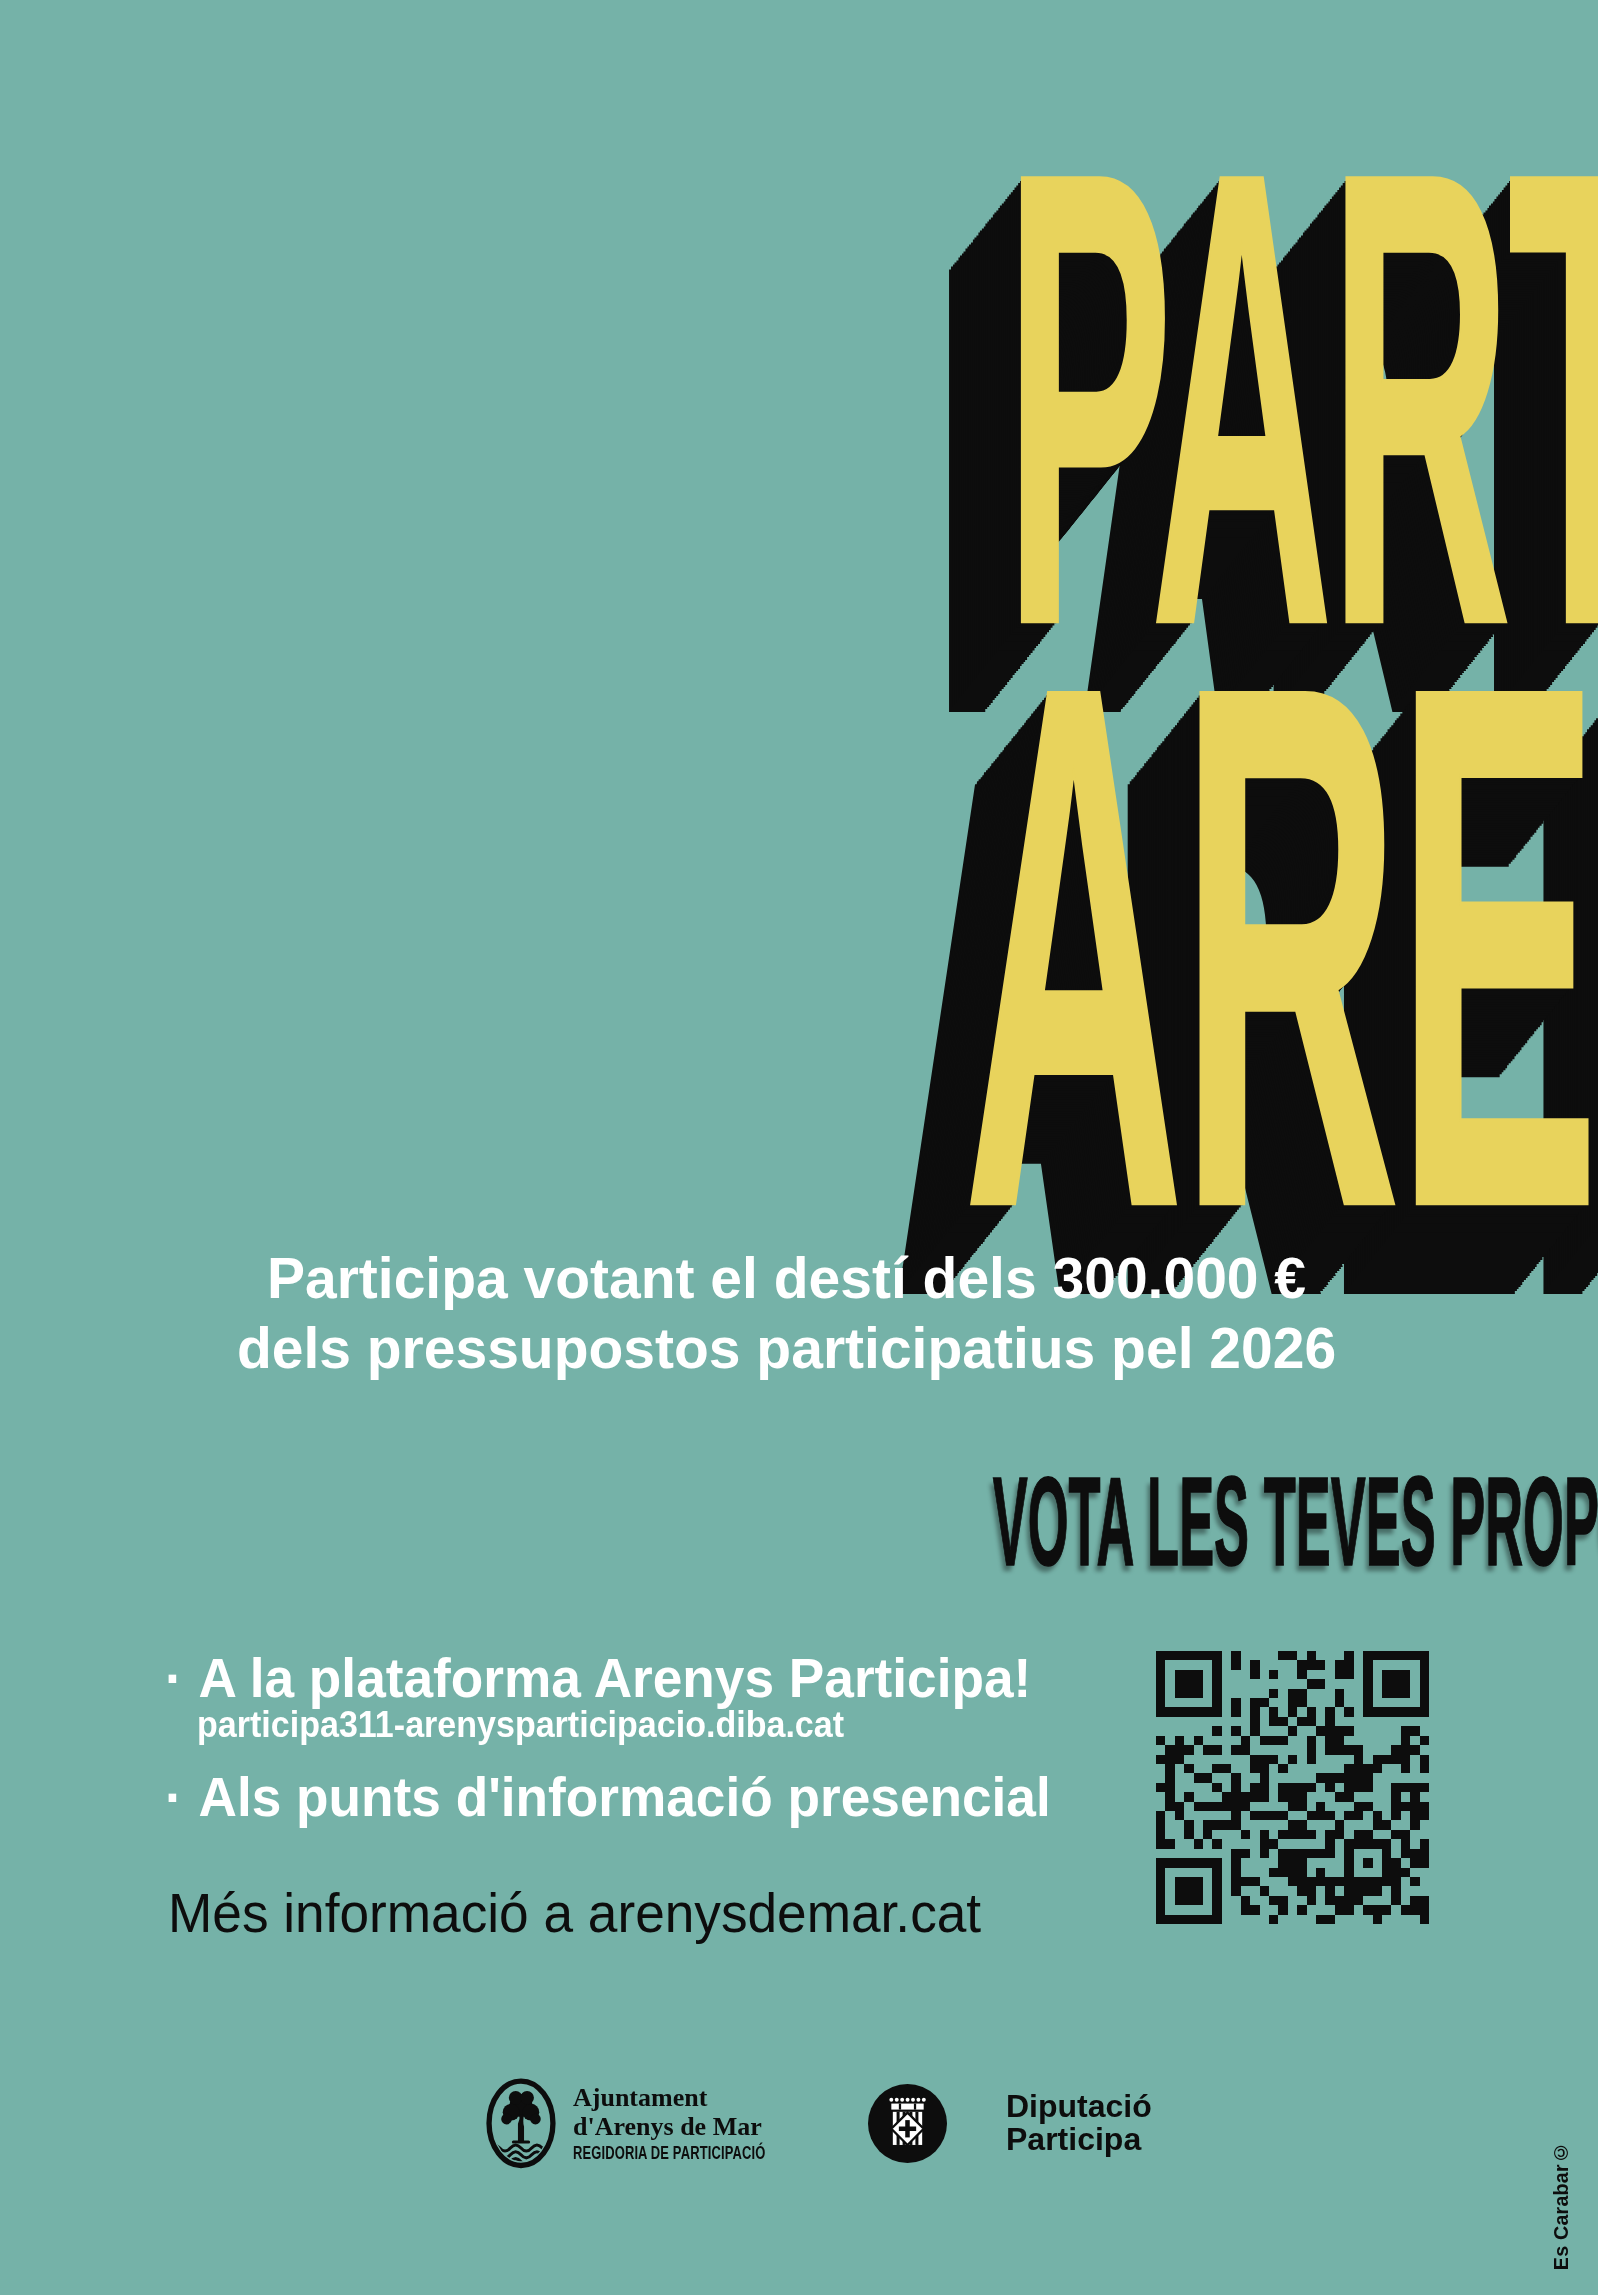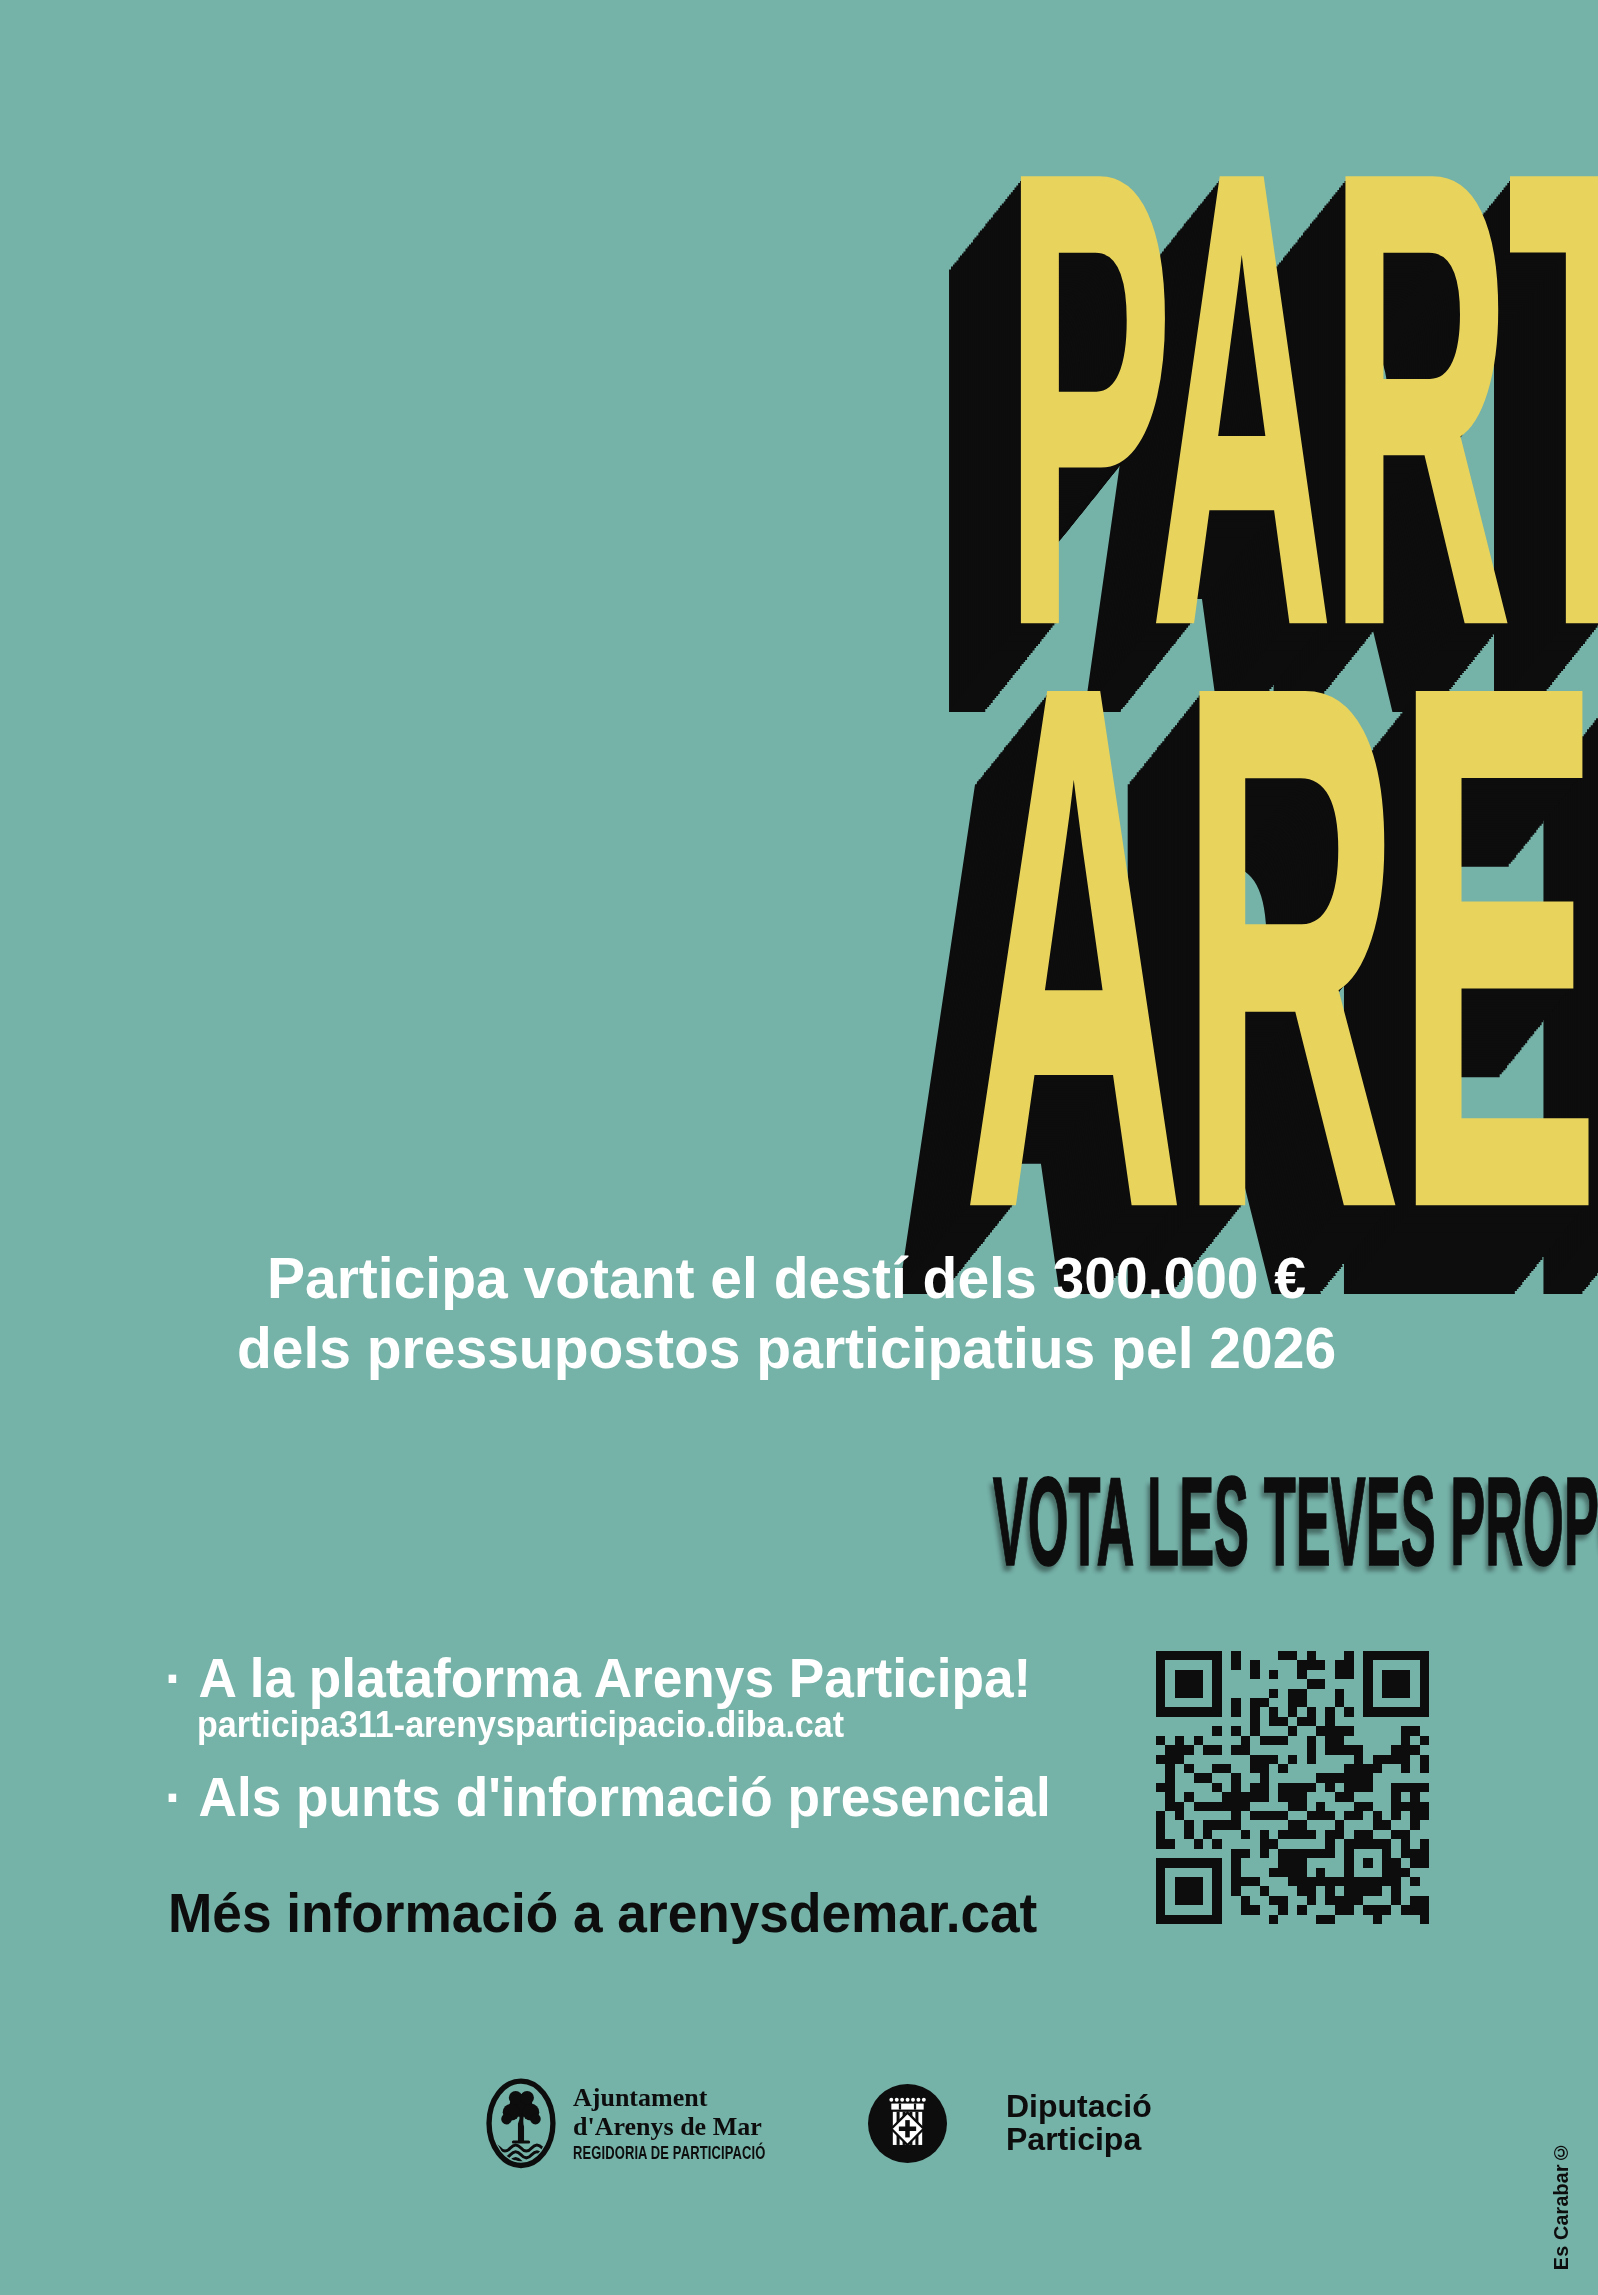--- a/index.html
+++ b/index.html
@@ -28,21 +28,21 @@
     font-weight:700;color:var(--black);}
   .headline span{display:inline-block;white-space:nowrap;transform-origin:50% 50%;
     text-shadow:-6.8px 6px 6.8px rgba(0,0,0,0.38);-webkit-text-stroke:1.5px var(--black);}
   
   .bullet{display:flex;gap:16.6px;color:var(--white);font-weight:700;font-size:56px;line-height:56px;}
   .bullet .inner{display:flex;gap:16.6px;transform-origin:0 50%;white-space:nowrap;}
   .b1{left:165px;top:1650px;}
   .b2{left:165px;top:1769px;}
   .url{left:197px;top:1706px;color:var(--white);font-weight:700;font-size:37px;line-height:38px;}
   .url span{display:inline-block;transform-origin:0 50%;white-space:nowrap;}
-  .more{left:168px;top:1885px;color:var(--black);font-weight:700;font-size:56px;line-height:56px;}
+  .more{left:168px;top:1885px;color:var(--black);font-weight:400;font-size:56px;line-height:56px;}
   .more span{display:inline-block;transform-origin:0 50%;white-space:nowrap;}
   
   .qr{left:1156px;top:1651px;width:273px;height:273px;}
   .qr svg{width:100%;height:100%;display:block;}
   
   .seal{left:486px;top:2078px;width:70px;height:90px;}
   .aj-text{left:573px;top:2083px;color:var(--black);}
   .aj-serif{font-family:"Liberation Serif",serif;font-weight:700;font-size:26px;line-height:29px;}
   .aj-dept{margin-top:3px;font-weight:700;font-size:18px;line-height:18px;letter-spacing:0.01em;}
   .aj-dept span{display:inline-block;transform:scaleX(0.72);transform-origin:0 50%;white-space:nowrap;}

